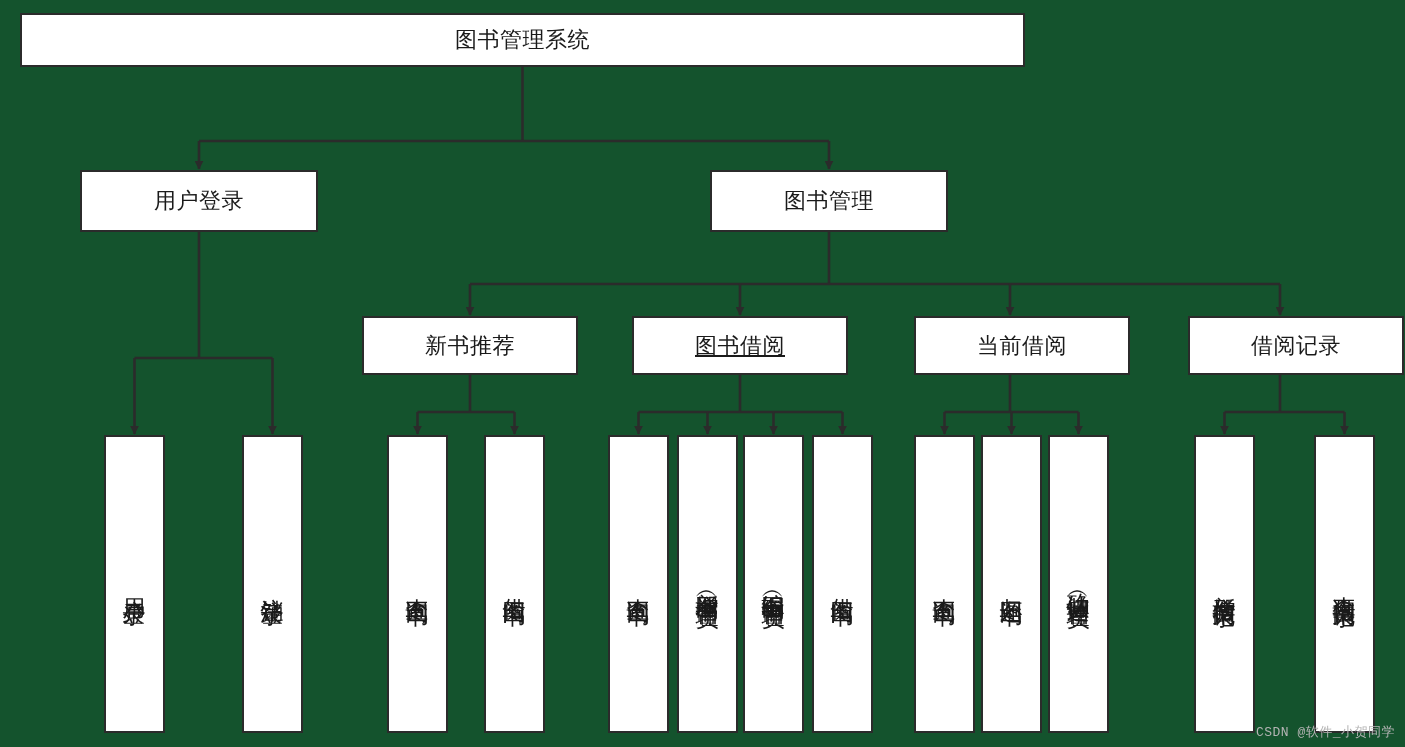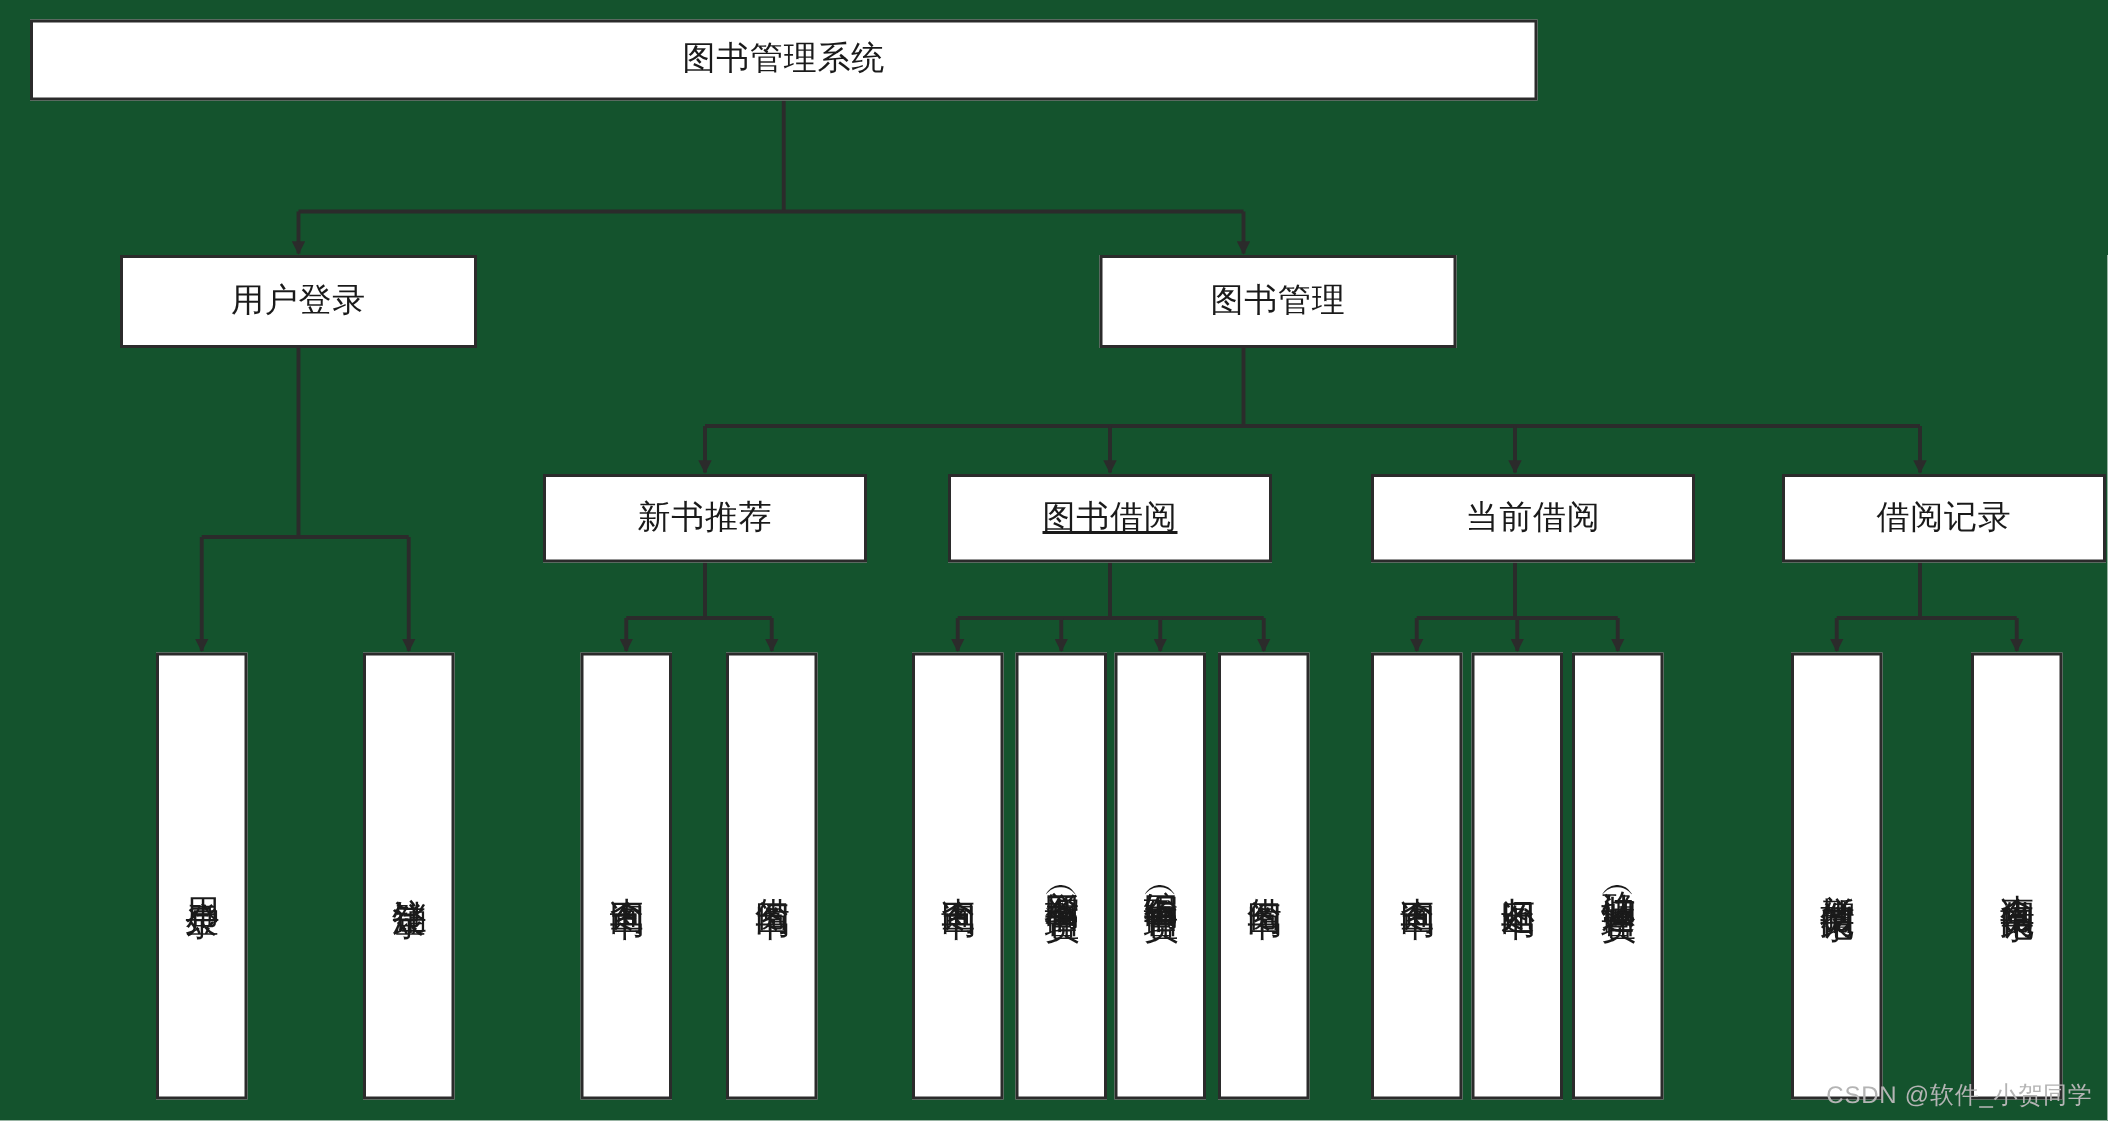--- a/index.html
+++ b/index.html
@@ -55,25 +55,25 @@
     font-size: 23px;
     line-height: 1.05;
     letter-spacing: 2px;
     white-space: nowrap;
     max-height: 100%;
   }
   .watermark {
     position: absolute;
     right: 10px;
     bottom: 6px;
-    font-size: 16px;
+    font-size: 13px;
     color: #b4b4b4;
     letter-spacing: 0.5px;
     white-space: nowrap;
-    font-family: Liberation Sans, sans-serif;
+    font-family: Liberation Mono, monospace;
   }
 </style>
 </head>
 <body>
 
 <div id="canvas">
 
   <svg class="connectors" viewBox="0 0 1405 747" xmlns="http://www.w3.org/2000/svg">
     <defs>
       <marker id="arrowhead" markerWidth="9" markerHeight="9" refX="8.2" refY="4.5" orient="auto" markerUnits="userSpaceOnUse">
@@ -117,21 +117,21 @@
       </g>
   </svg>
 
   <div id="node-layer">
       <div class="node horiz" style="left: 20px; top: 13px; width: 1005px; height: 54px;">
         <span class="label">图书管理系统</span>
       </div>
       <div class="node horiz" style="left: 80px; top: 170px; width: 238px; height: 62px;">
         <span class="label">用户登录</span>
       </div>
-      <div class="node horiz" style="left: 710px; top: 170px; width: 238px; height: 62px; margin-left: 23px;">
+      <div class="node horiz" style="left: 710px; top: 170px; width: 238px; height: 62px;">
         <span class="label">图书管理</span>
       </div>
       <div class="node horiz" style="left: 362px; top: 316px; width: 216px; height: 59px;">
         <span class="label">新书推荐</span>
       </div>
       <div class="node horiz" style="left: 632px; top: 316px; width: 216px; height: 59px; text-decoration: underline;">
         <span class="label">图书借阅</span>
       </div>
       <div class="node horiz" style="left: 902px; top: 316px; width: 216px; height: 59px; margin-left: 12px;">
         <span class="label">当前借阅</span>

